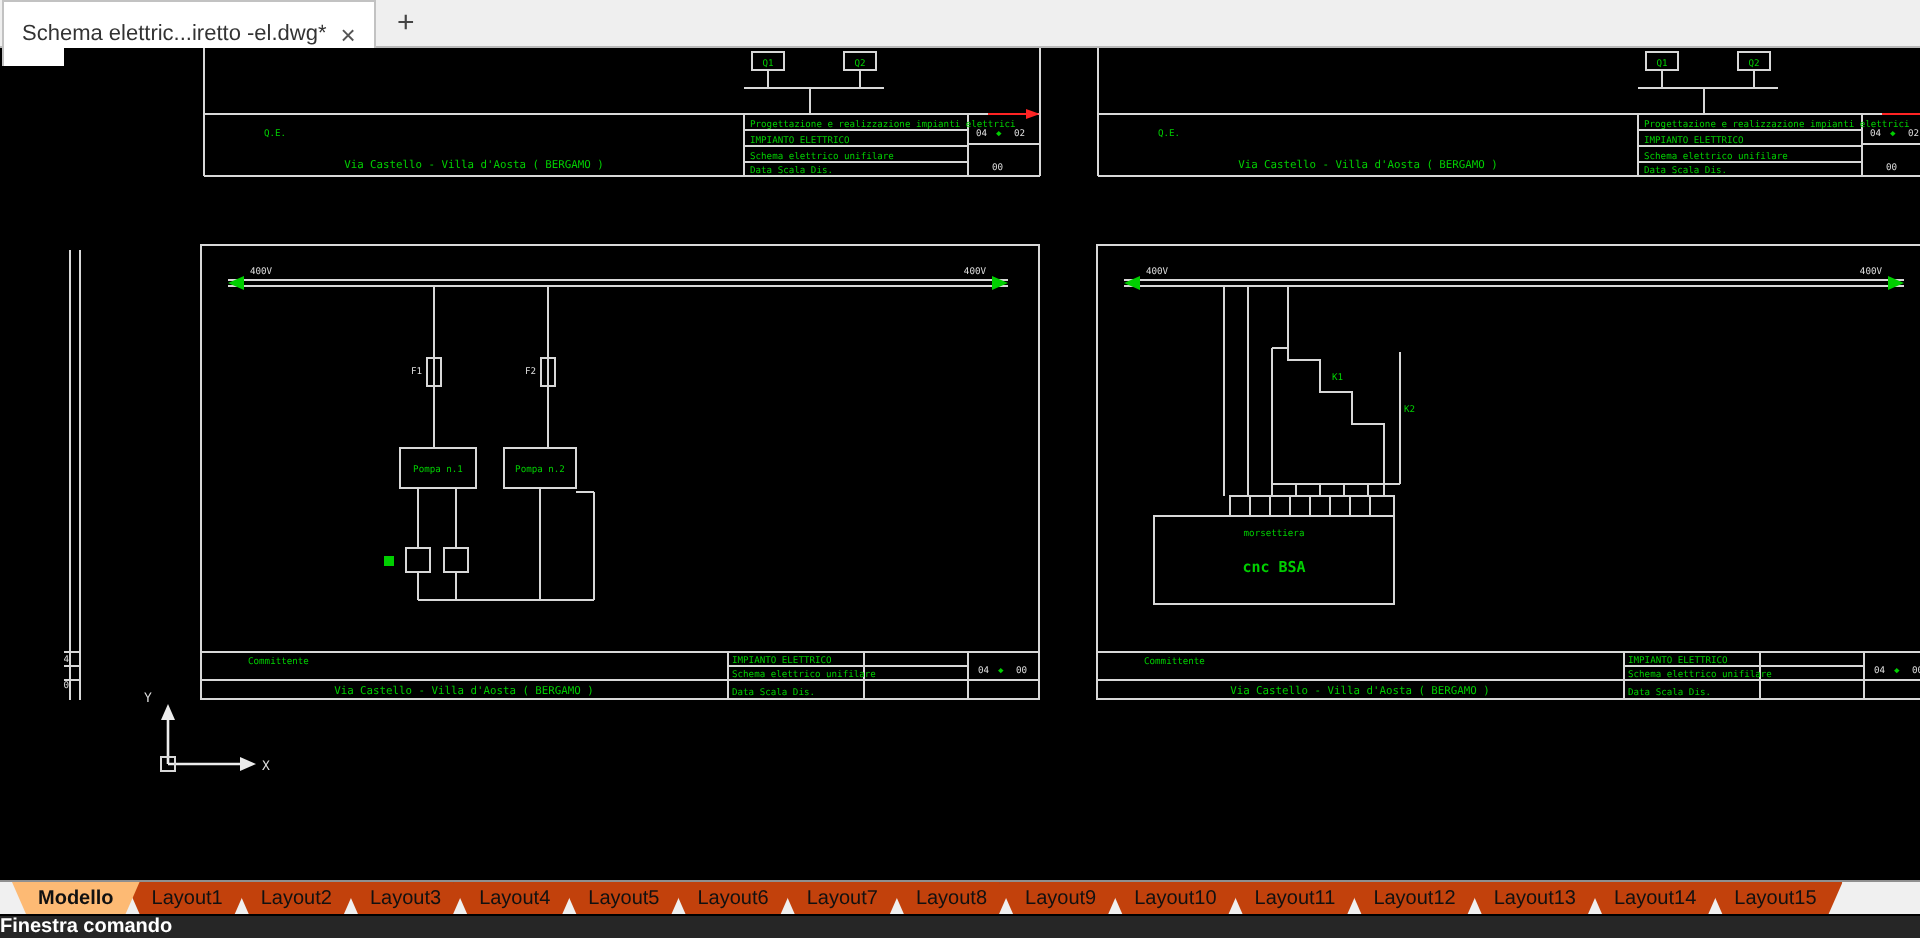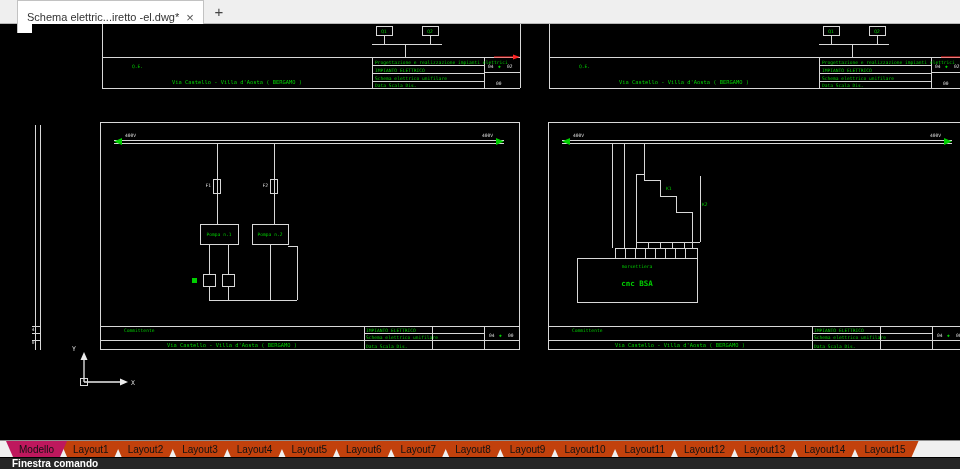--- a/index.html
+++ b/index.html
@@ -7,21 +7,21 @@
     width:960px;height:469px;overflow:hidden;background:#000;
     font-family:"Liberation Sans",sans-serif;display:flex;flex-direction:column;
   }
   
   .filetab-bar{
     height:24px;box-sizing:border-box;background:#efefef;
     border-bottom:1px solid #b9b9b9;display:flex;align-items:stretch;flex:0 0 auto;
   }
   .filetab{
     display:flex;align-items:center;gap:7px;background:#ffffff;
-    border:1px solid #c2c2c2;border-bottom:none;margin-left:17px;
+    border:1px solid #c2c2c2;border-bottom:none;margin-left:1px;
     padding:16px 9px;font-size:11px;color:#333;white-space:nowrap;
   }
   .filetab-close{font-size:13px;line-height:1;color:#555;cursor:default;}
   .filetab-new{
     width:24px;display:flex;align-items:center;justify-content:center;
     font-size:15px;color:#444;margin-left:3px;
   }
   
   .canvas{flex:0 0 auto;width:960px;height:416px;background:#000;position:relative;margin-left:32px;}
   svg{display:block;font-family:"DejaVu Sans Mono",monospace;}
@@ -44,26 +44,26 @@
     border-top:1px solid #8f8f8f;display:flex;align-items:stretch;
     padding-left:6px;overflow:hidden;position:relative;
   }
   .ltab{
     flex:0 0 auto;display:flex;align-items:center;justify-content:center;
     padding:0 13px;margin-left:-7px;font-size:10px;color:#111;background:#c2410c;
     clip-path:polygon(0 0,100% 0,calc(100% - 7px) 100%,7px 100%);
     filter:drop-shadow(0 0 1px #555);white-space:nowrap;position:relative;
   }
   .ltab:first-child{margin-left:0;}
-  .ltab.active{background:#be185d;font-weight:normal;z-index:3;}
+  .ltab.active{background:#fdba74;font-weight:bold;z-index:3;}
   
   .cmd-bar{
     height:12px;box-sizing:border-box;flex:0 0 auto;background:#262626;
     border-top:1px solid #000;color:#fff;font-size:10px;font-weight:bold;
-    display:flex;align-items:flex-end;padding-left:12px;
+    display:flex;align-items:flex-end;padding-left:0;
   }
 </style>
 </head>
 <body>
 
 <div class="filetab-bar">
   <div class="filetab">
     <span>Schema elettric...iretto -el.dwg*</span>
     <span class="filetab-close">×</span>
   </div>

